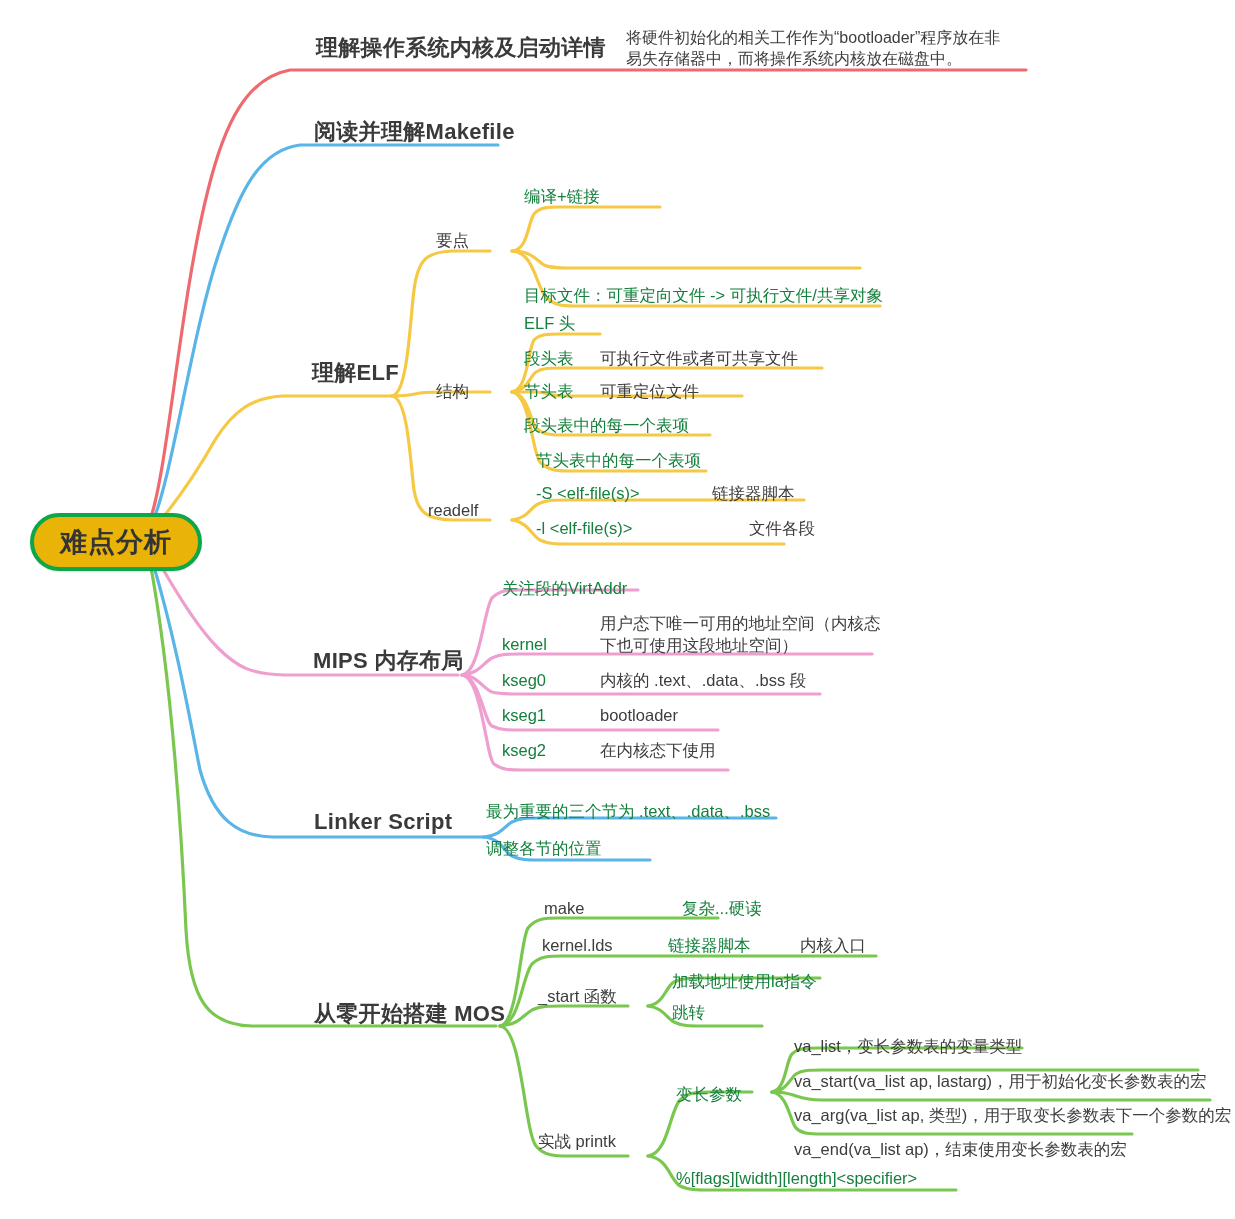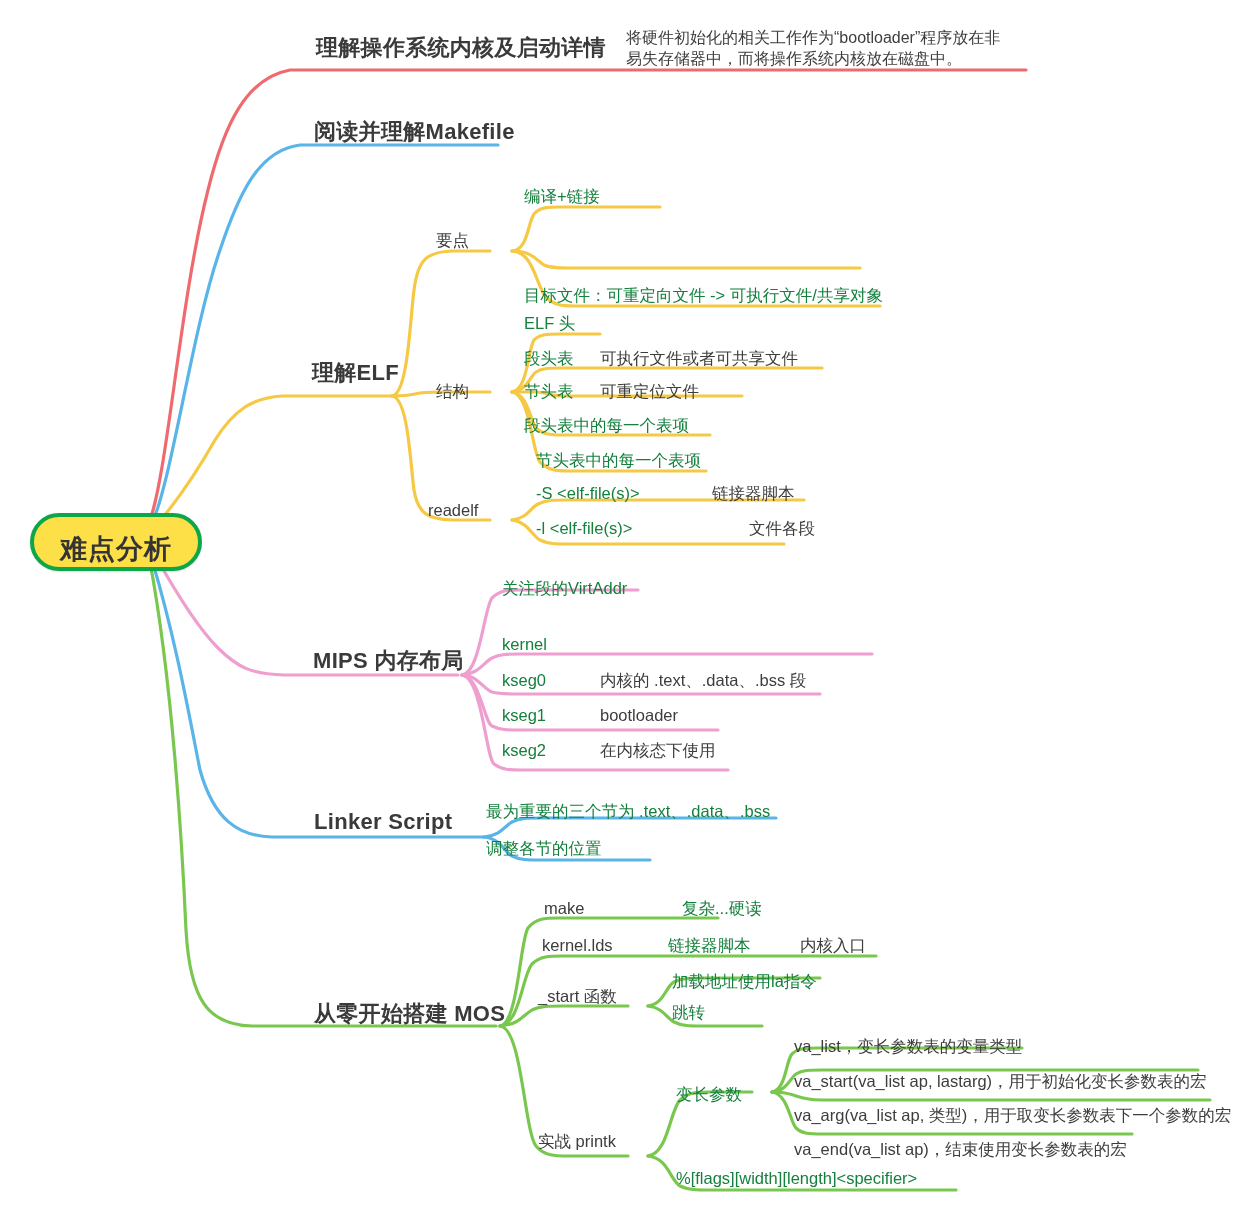--- a/index.html
+++ b/index.html
@@ -30,25 +30,25 @@
   .node {
     position: absolute;
     white-space: pre;
     color: #3b3b3b;
     line-height: 1.28;
   }
   
   #root-node {
     position: absolute;
     display: flex;
-    align-items: flex-end;
+    align-items: center;
     justify-content: center;
     border: 4px solid #0fa64a;
     border-radius: 34px;
-    background: #fde047;
+    background: #eab308;
     box-sizing: border-box;
     box-shadow: 0 1px 2px rgba(0,0,0,0.10);
   }
   #root-label {
     font-size: 27px;
     font-weight: bold;
     color: #343434;
     letter-spacing: 1px;
   }
   
@@ -158,20 +158,22 @@
 
   <div class="node lvl2" style="left:428px; top:500px;">readelf</div>
   <div class="node lvl3" style="left:536px; top:483px;">-S &lt;elf-file(s)&gt;</div>
   <div class="node lvl4" style="left:712px; top:483px;">链接器脚本</div>
   <div class="node lvl3" style="left:536px; top:518px;">-l &lt;elf-file(s)&gt;</div>
   <div class="node lvl4" style="left:704px; top:518px;margin-left:45px;">文件各段</div>
 
   <div class="node lvl1" style="left:285px; top:647px;">MIPS 内存布局</div>
   <div class="node lvl3" style="left:502px; top:578px;">关注段的VirtAddr</div>
   <div class="node lvl3" style="left:502px; top:634px;">kernel</div>
+  <div class="node lvl4 two-line" style="left:600px; top:612px;">用户态下唯一可用的地址空间（内核态
+下也可使用这段地址空间）</div>
   <div class="node lvl3" style="left:502px; top:670px;">kseg0</div>
   <div class="node lvl4" style="left:600px; top:670px;">内核的 .text、.data、.bss 段</div>
   <div class="node lvl3" style="left:502px; top:705px;">kseg1</div>
   <div class="node lvl4" style="left:600px; top:705px;">bootloader</div>
   <div class="node lvl3" style="left:502px; top:740px;">kseg2</div>
   <div class="node lvl4" style="left:600px; top:740px;">在内核态下使用</div>
 
   <div class="node lvl1" style="left:286px; top:808px;">Linker Script</div>
   <div class="node lvl3" style="left:486px; top:801px;">最为重要的三个节为 .text、.data、.bss</div>
   <div class="node lvl3" style="left:486px; top:838px;">调整各节的位置</div>

